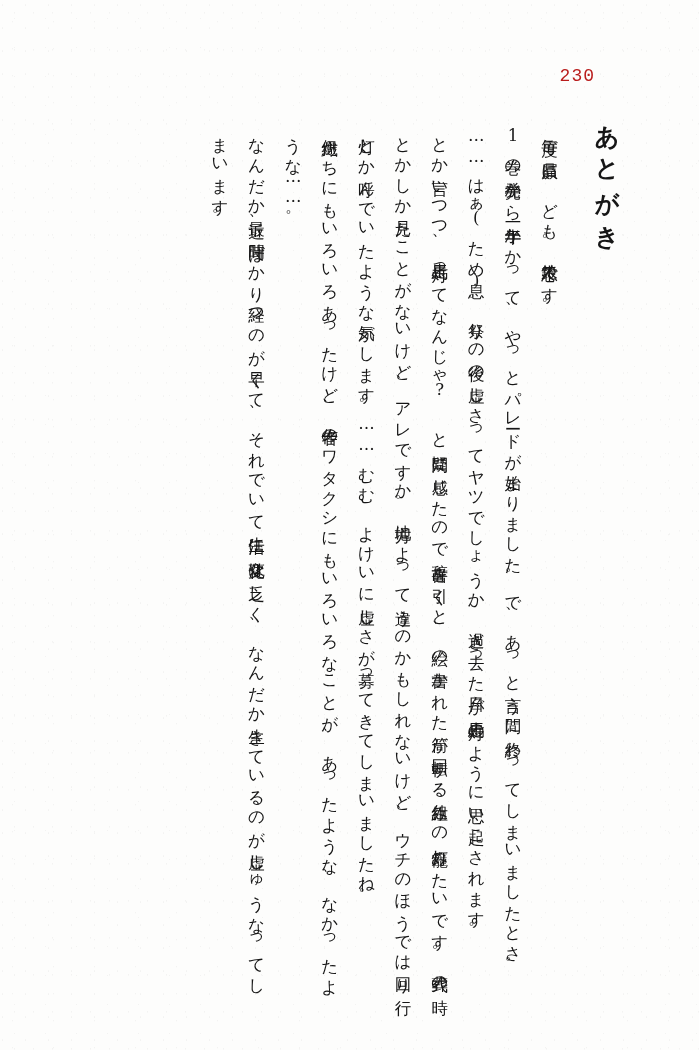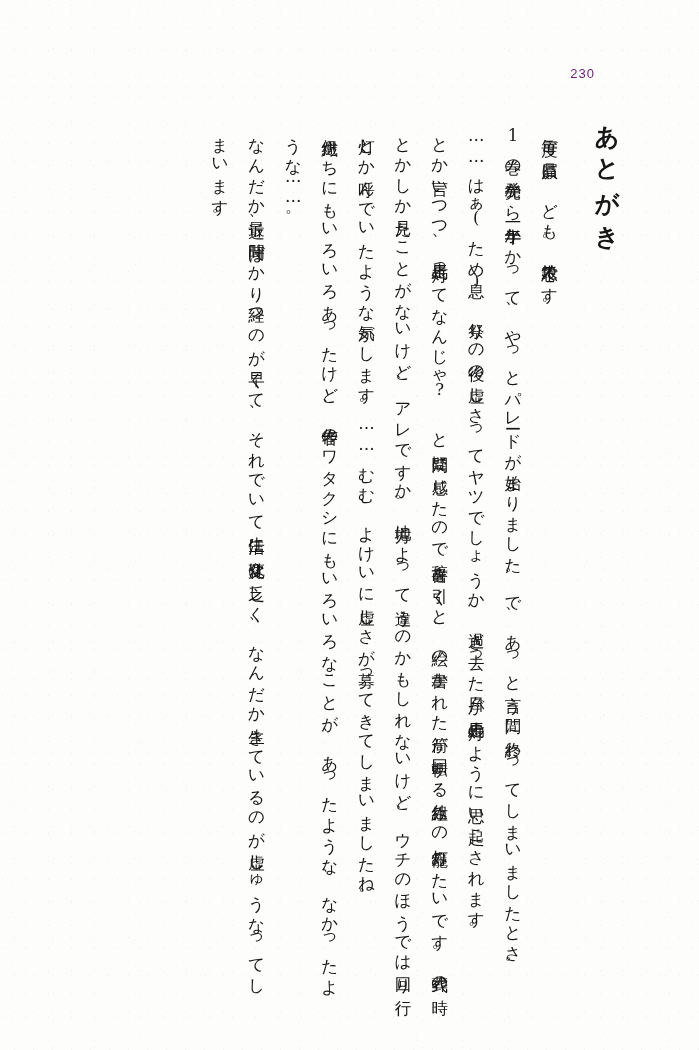--- a/index.html
+++ b/index.html
@@ -20,24 +20,24 @@
     position: absolute;
     inset: 0;
     background: #fdfdfc;
   }
 
   
   .page-number {
     position: absolute;
     top: 66px;
     right: 104px;
-    font-size: 13px;
+    font-size: 18px;
     letter-spacing: 1px;
-    color: #701a75;
-    font-family: Liberation Sans, sans-serif;
+    color: #b91c1c;
+    font-family: Liberation Mono, monospace;
   }
 
   
   .vtext {
     position: absolute;
     top: 108px;
     right: 62px;
     left: 48px;
     height: 880px;
     writing-mode: vertical-rl;

